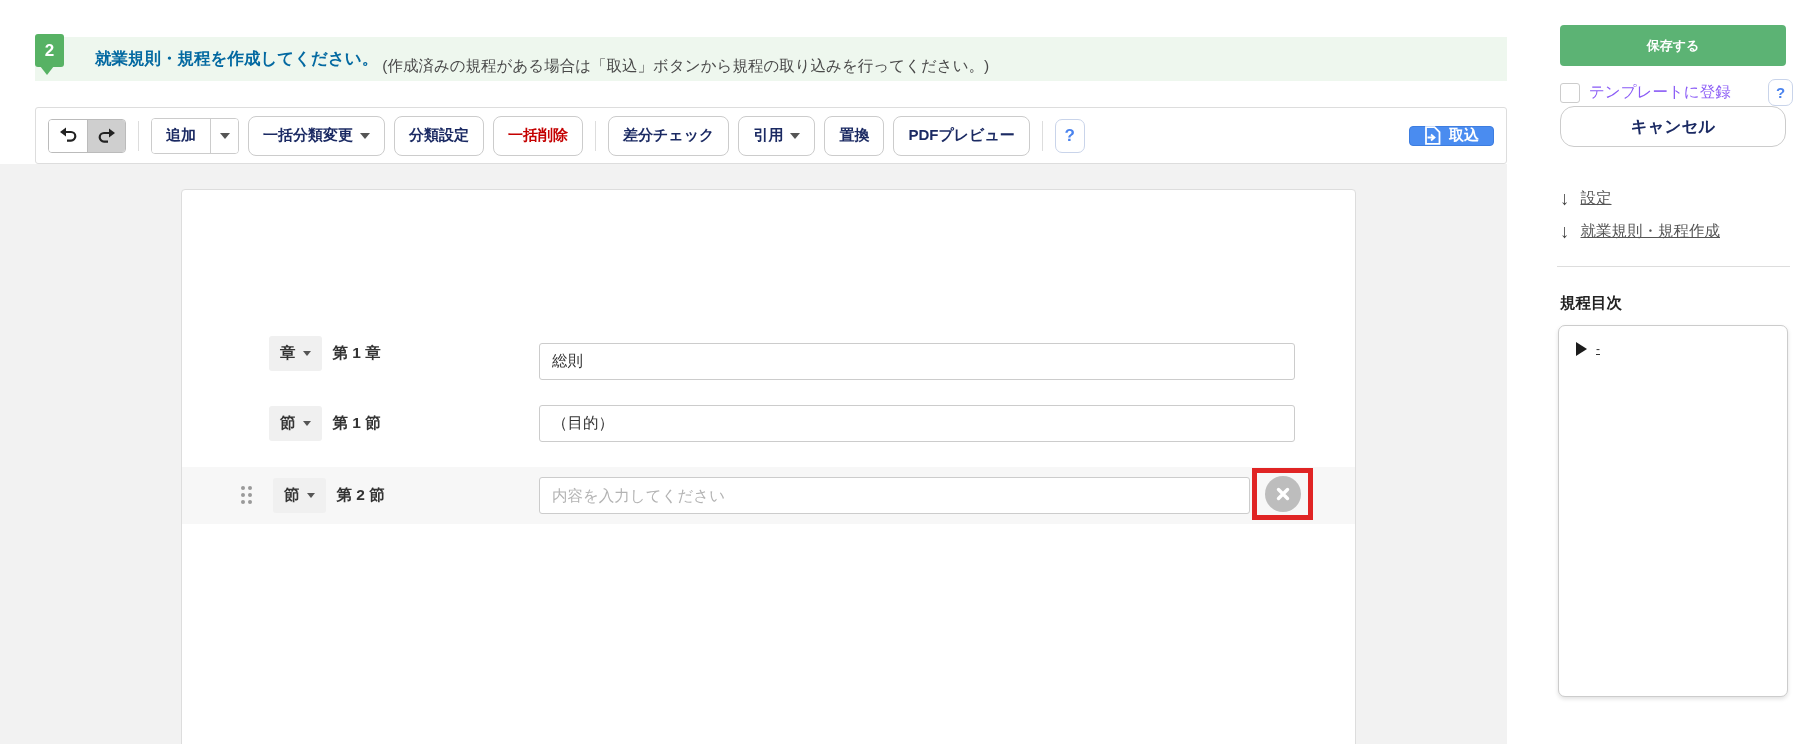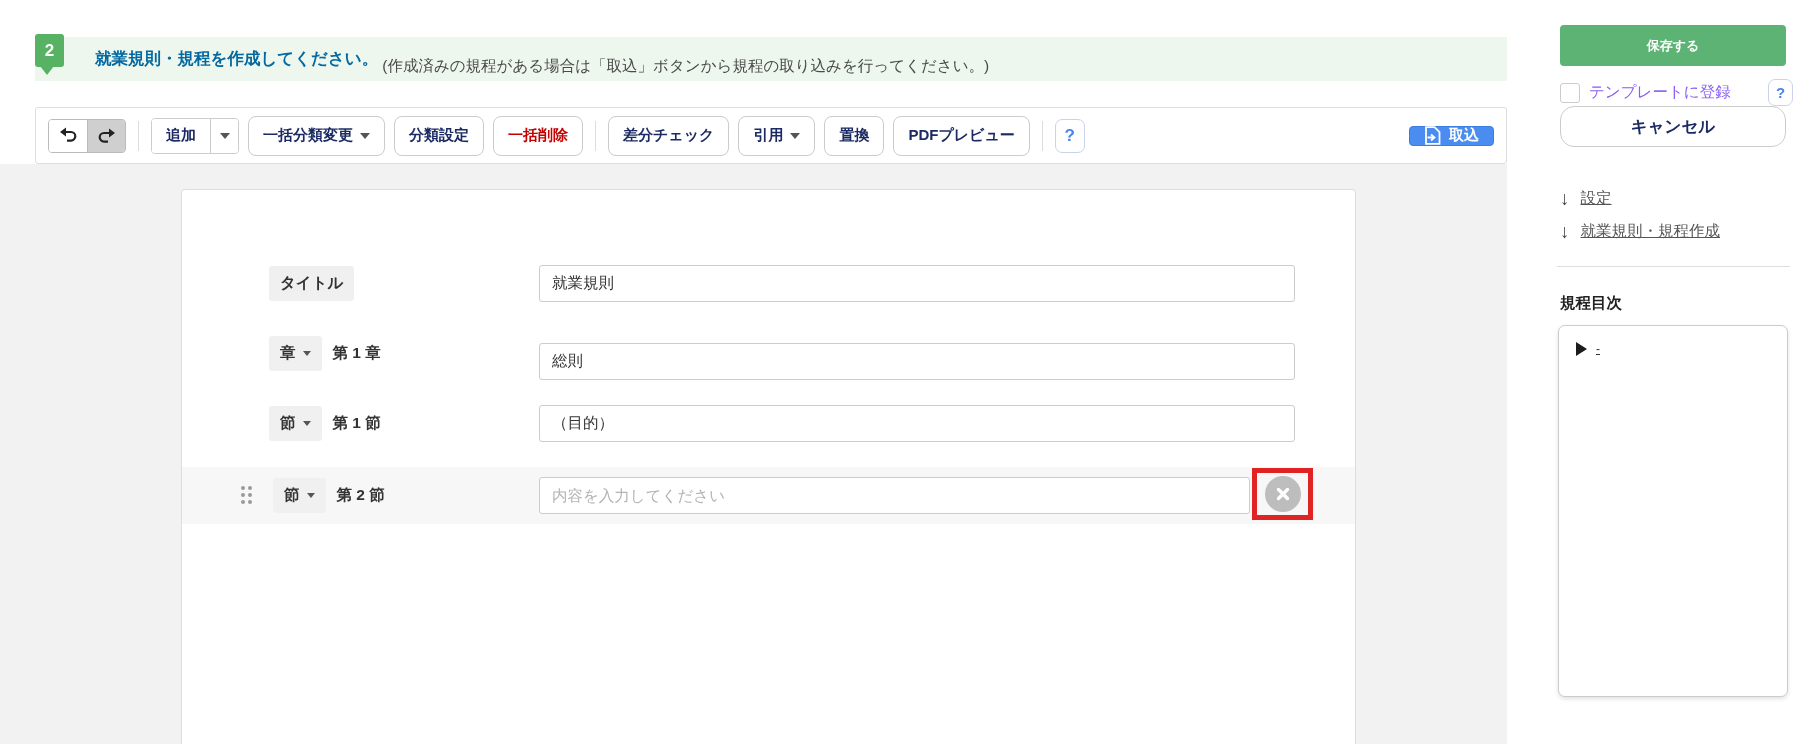--- a/index.html
+++ b/index.html
@@ -152,26 +152,20 @@
       </span>
       <span>取込</span>
     </button>
   </div>
 
   <div class="work-area">
     <div class="panel">
 
       <div class="hl-band"></div>
 
-      <div class="erow" style="top:75px;">
-        <div class="chip-wrap">
-          <span class="chip">タイトル</span>
-        </div>
-        <input class="einput" style="top: 0px;" type="text" value="就業規則">
-      </div>
 
       <div class="erow" style="top:145px;">
         <div class="chip-wrap">
           <span class="chip">
             <span>章</span>
             <i class="caret-down" style="border-left-width:4px;border-right-width:4px;border-top-width:5px;"></i>
           </span>
           <span class="row-num">第 1 章</span>
         </div>
         <input class="einput" style="top: 8px;" type="text" value="総則">

